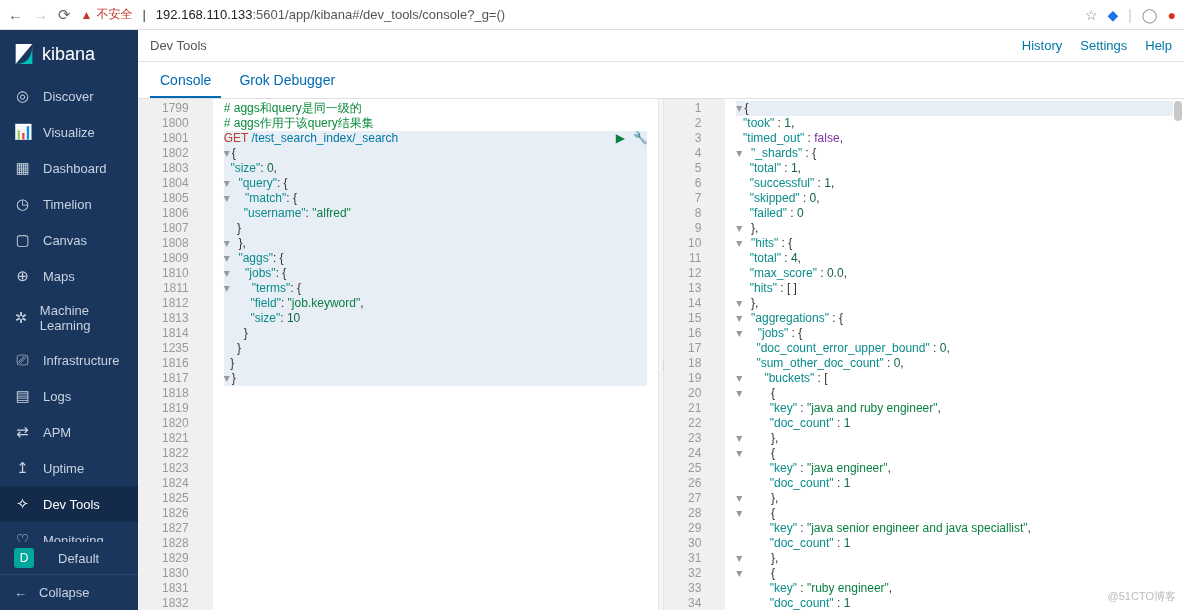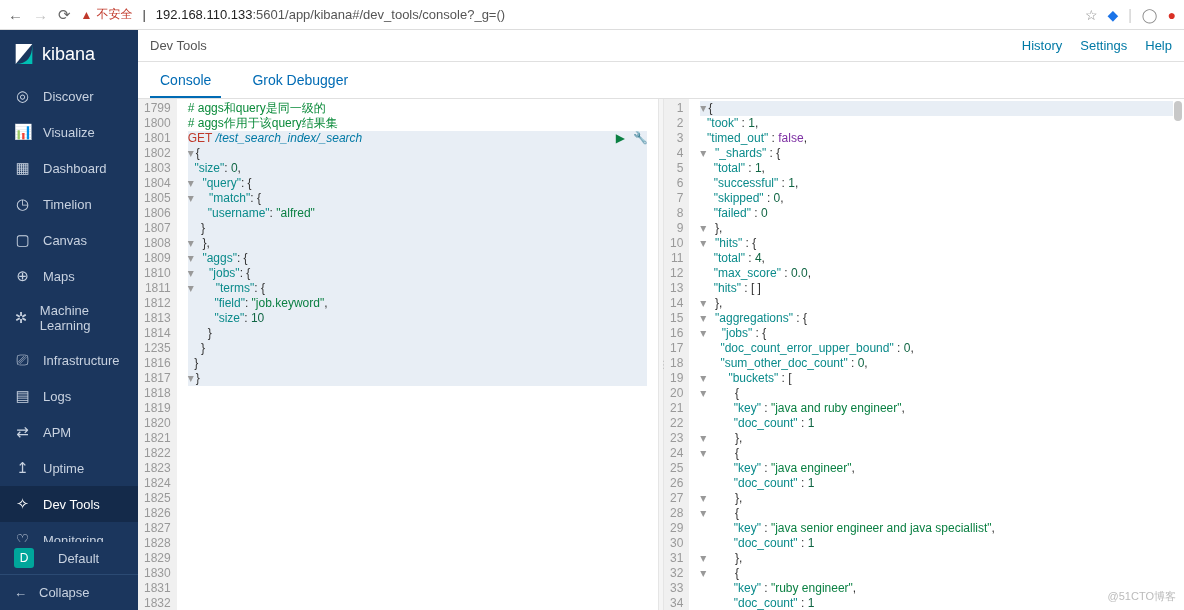--- a/index.html
+++ b/index.html
@@ -20,41 +20,41 @@
 .side-item { display:flex; align-items:center; gap:12px; padding:9px 14px; font-size:13px; cursor:pointer; color:#c8d2e0;}
 .side-item.active { background:#142a4a; color:#fff; }
 .side-item .icon { width:17px; text-align:center; font-size:15px; }
 .space-badge { margin:6px 14px; width:20px; height:20px; background:#00a69b; color:#fff; border-radius:3px; display:flex; align-items:center; justify-content:center; font-size:12px;}
 .collapse { display:flex; align-items:center; gap:12px; padding:10px 14px; border-top:1px solid #2b4a73; cursor:pointer;}
 
 .main { flex:1; display:flex; flex-direction:column; }
 .topbar { height:32px; display:flex; align-items:center; justify-content:space-between; padding:0 12px; border-bottom:1px solid #e0e0e0; font-size:13px;}
 .topbar .crumb { color:#555; }
 .topbar .links { display:flex; gap:18px; color:#0079a5; cursor:pointer;padding-left:24px; }
-.tabs { display:flex; gap:21px; padding:0 12px; border-bottom:1px solid #e0e0e0; }
+.tabs { display:flex; gap:8px; padding:0 12px; border-bottom:1px solid #e0e0e0; }
 .tab { padding:10px 10px 8px; color:#006bb4; cursor:pointer; font-size:14px; border-bottom:2px solid transparent;}
 .tab.active { border-bottom-color:#006bb4; font-weight:500;}
 
 .editors { flex:1; display:flex; overflow:hidden; }
 .editor { flex:1; display:flex; font-family:Menlo,Consolas,monospace; font-size:12px; overflow:auto; position:relative; }
 .divider { width:6px; background:#f5f5f5; cursor:col-resize; border-left:1px solid #e5e5e5; border-right:1px solid #e5e5e5;}
-.gutter { background:#f0f0f0; color:#999; text-align:right; padding:2px 6px; user-select:none; }
+.gutter { background:#f0f0f0; color:#999; text-align:right; padding:2px 24px; user-select:none; }
 .gutter div { height:15px; line-height:15px; }
 .code { flex:1; padding:2px 11px; white-space:pre; }
 .code div { height:15px; line-height:15px; }
 .hl { background:#e8eef5; }
 .run-icons { position:absolute; right:10px; top:32px; display:flex; gap:8px; color:#555;}
 .run-icons .play { color:#0b8043; }
 .str { color:#0b8043; }
 .key { color:#0b8b8b; }
 .num { color:#164; }
 .kw  { color:#7d2fa3; }
 .cmnt{ color:#0a8a3a; }
 .meth{ color:#c0392b;text-align:center; }
-.path{ color:#0079a5;font-style:italic; }
+.path{ color:#0079a5; }
 .fold{ color:#999; margin-right:2px;}
 .response .code { background:#fff; }
 .scrollbar-stub { position:absolute; right:2px; top:2px; width:8px; height:20px; background:#c8c8c8; border-radius:4px;}
 .watermark { position:absolute; right:8px; bottom:6px; color:#bbb; font-size:11px;}
 </style>
 </head>
 <body>
 
 <div class="browser-bar">
   <span class="nav-icon">←</span>

